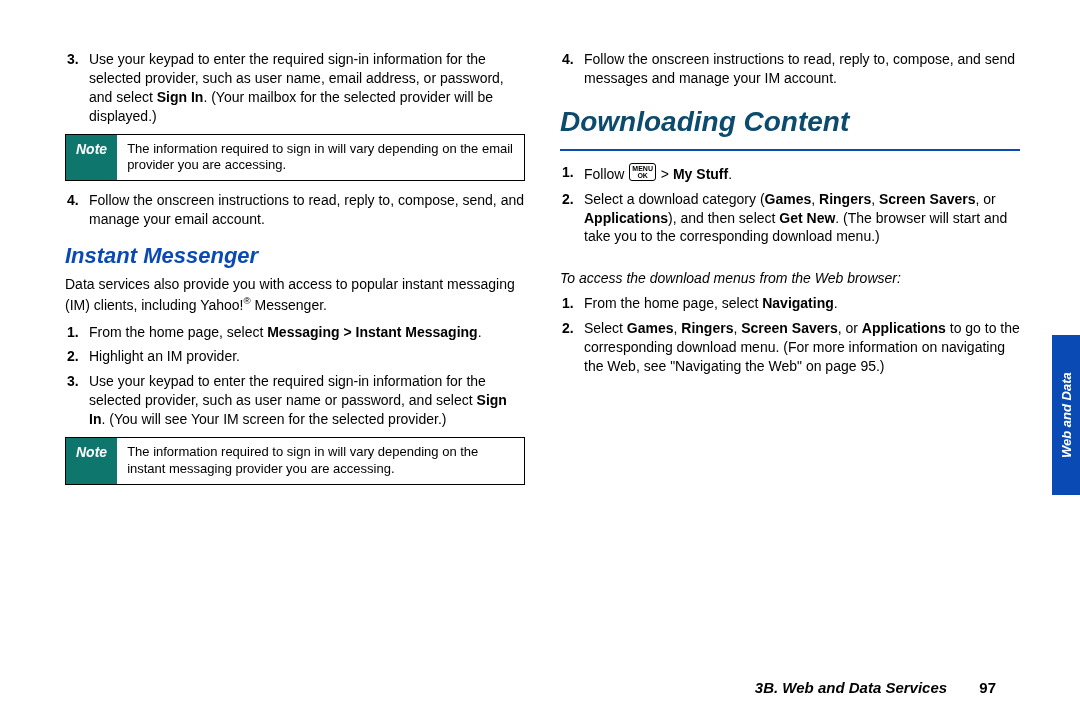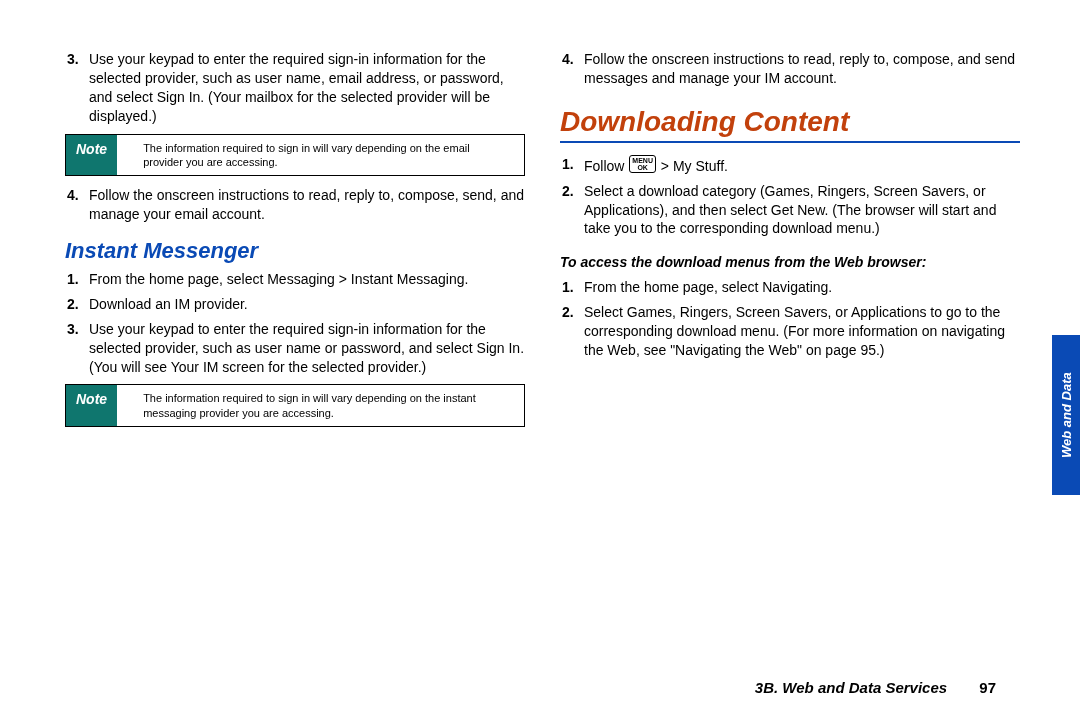--- a/index.html
+++ b/index.html
@@ -46,56 +46,56 @@
     background: #0f766e;
     color: #fff;
     font-weight: bold;
     font-style: italic;
     padding: 6px 10px;
     display: flex;
     align-items: flex-start;
     font-size: 14px;
   }
   .note-text {
-    padding: 6px 26px;
-    font-size: 11px;
+    padding: 6px 10px;
+    font-size: 13px;
     line-height: 1.3;
   }
   .h-blue {
     color: #0a4ab5;
     font-style: italic;
     font-weight: bold;
     font-size: 22px;
     margin: 14px 0 6px 0;
   }
   .h-big {
-    color: #c2410c;
+    color: #0c4a6e;
     font-style: italic;
     font-weight: bold;
     font-size: 28px;
     border-bottom: 2px solid #0a4ab5;
-    padding-bottom: 3px;
+    padding-bottom: 11px;
     margin: 18px 0 12px 0;
   }
   .h-black {
     font-weight: bold;
     font-size: 18px;
     margin: 14px 0 8px 0;
   }
   .sub-ital {
-    font-weight: bold;
+    font-weight: normal;
     font-style: italic;
     font-size: 14px;
-    margin: 16px 0 8px 0;
+    margin: 24px 0 8px 0;
   }
   .para {
     line-height: 1.35;
     margin-bottom: 8px;
   }
-  .b { font-weight: normal; }
+  .b { font-weight: bold; }
   .key-icon {
     display: inline-block;
     border: 1px solid #000;
     border-radius: 3px;
     font-size: 7px;
     line-height: 7px;
     padding: 1px 2px;
     font-weight: bold;
     text-align: center;
     vertical-align: 1px;
@@ -150,30 +150,33 @@
       <div class="note-label">Note</div>
       <div class="note-text">The information required to sign in will vary depending on the email provider you are accessing.</div>
     </div>
     <div class="ol-list">
       <div class="ol-item">
         <div class="ol-num">4.</div>
         <div class="ol-body">Follow the onscreen instructions to read, reply to, compose, send, and manage your email account.</div>
       </div>
     </div>
     <div class="h-blue">Instant Messenger</div>
+    <div class="para">
+      <span>Data services also provide you with access to popular instant messaging (IM) clients, including Yahoo!</span><span class="sup">®</span><span> Messenger.</span>
+    </div>
     <div class="ol-list">
       <div class="ol-item">
         <div class="ol-num">1.</div>
         <div class="ol-body">
           <span>From the home page, select </span><span class="b">Messaging &gt; Instant Messaging</span><span>.</span>
         </div>
       </div>
       <div class="ol-item">
         <div class="ol-num">2.</div>
-        <div class="ol-body">Download an IM provider.</div>
+        <div class="ol-body">Highlight an IM provider.</div>
       </div>
       <div class="ol-item">
         <div class="ol-num">3.</div>
         <div class="ol-body">
           <span>Use your keypad to enter the required sign-in information for the selected provider, such as user name or password, and select </span><span class="b">Sign In</span><span>. (You will see Your IM screen for the selected provider.)</span>
         </div>
       </div>
     </div>
     <div class="note-box">
       <div class="note-label">Note</div>

